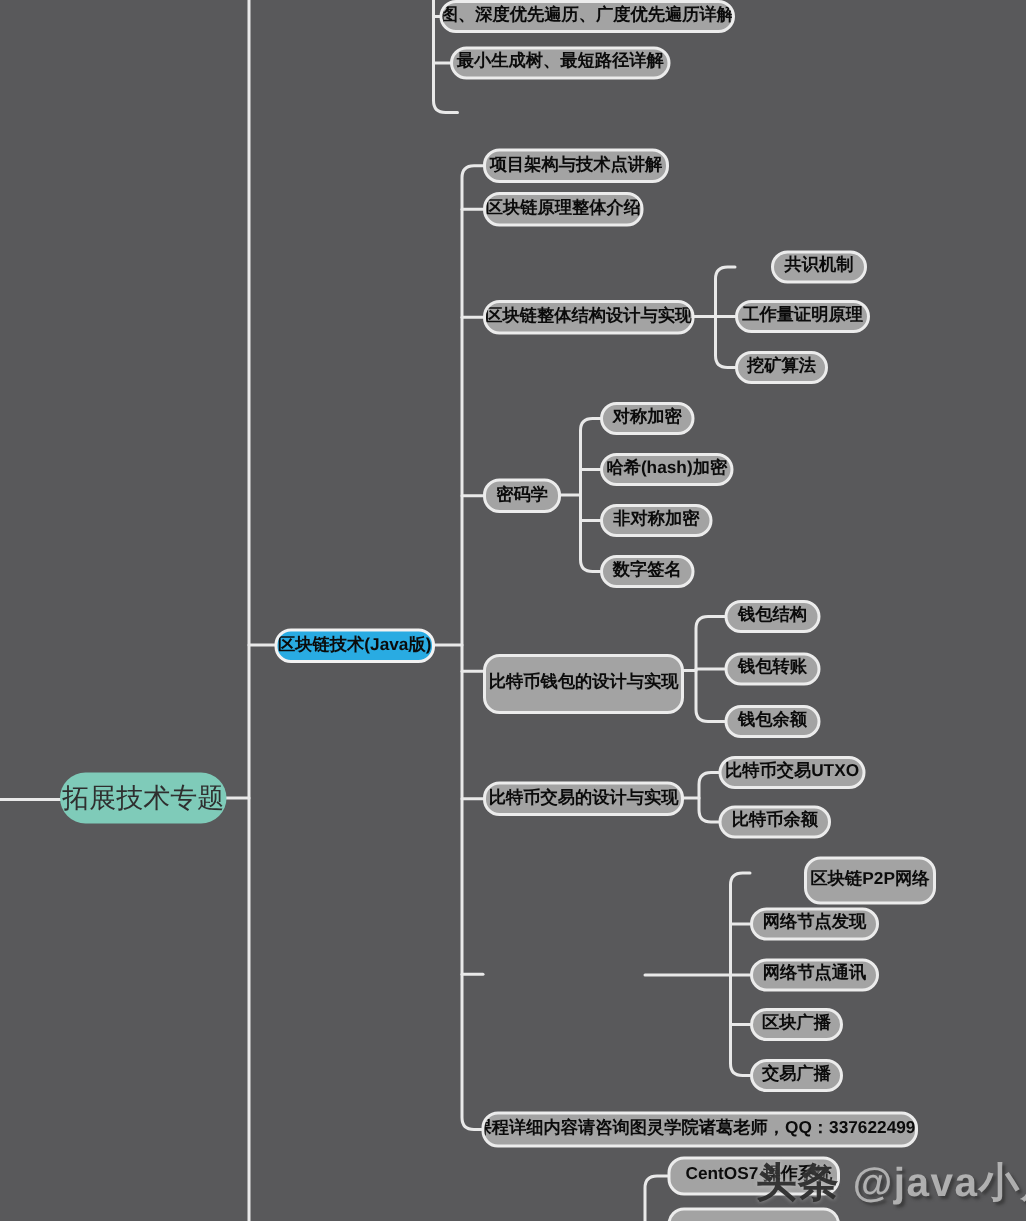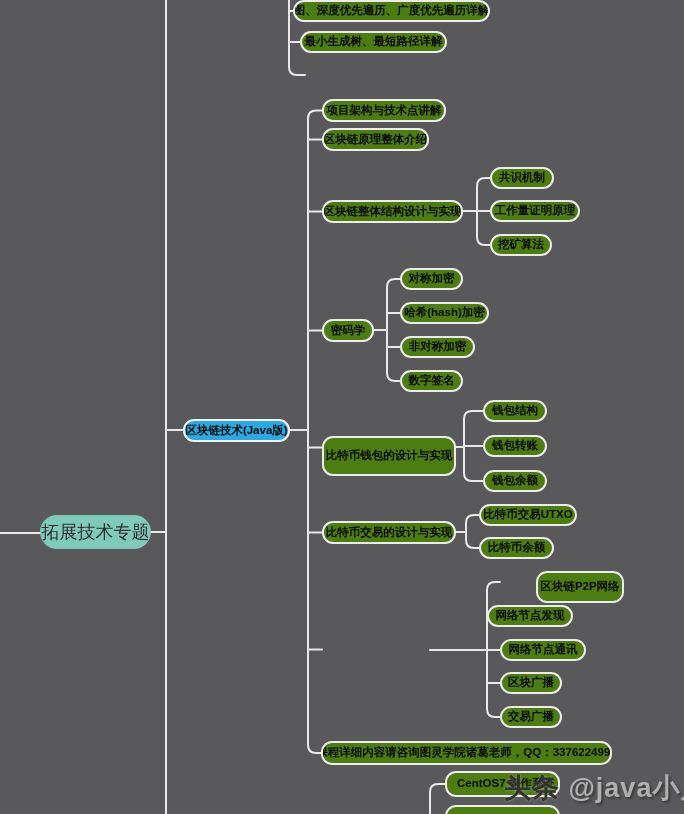--- a/index.html
+++ b/index.html
@@ -4,21 +4,21 @@
 <style>
   html,body{margin:0;padding:0;background:#59595B;}
   #stage{
     position:relative;width:684px;height:814px;overflow:hidden;
     background:#59595B;font-family:"Liberation Sans",sans-serif;
   }
   #wires{position:absolute;left:0;top:0;z-index:0;}
   .box{
     position:absolute;box-sizing:border-box;z-index:2;
     display:flex;align-items:center;justify-content:center;
-    border:2px solid #ECECEC;border-radius:11px;background:#4d7c0f;
+    border:2px solid #ECECEC;border-radius:11px;background:#a3a3a3;
     color:#0b0b0b;font-weight:700;font-size:11.5px;line-height:1;
     white-space:nowrap;overflow:hidden;padding:0 2px;
   }
   .box-root{
     background:#7FCBB9;border:none;border-radius:17px;
     color:#2f2f2f;font-weight:400;font-size:18px;
   }
   .box-blue{background:#29ABE2;border-color:#F2F2F2;}
   #watermark{
     position:absolute;left:504px;top:770px;z-index:6;
@@ -89,38 +89,38 @@
   <div class="box box-blue" style="left:183px;top:419px;width:107px;height:23px;">区块链技术(Java版)</div>
 
   <div class="box" style="left:322px;top:99px;width:124px;height:23px;">项目架构与技术点讲解</div>
   <div class="box" style="left:322px;top:200px;width:141px;height:23px;">区块链整体结构设计与实现</div>
   <div class="box" style="left:322px;top:128px;width:107px;height:23px;">区块链原理整体介绍</div>
   <div class="box" style="left:322px;top:319px;width:52px;height:23px;">密码学</div>
   <div class="box" style="left:322px;top:436px;width:134px;height:40px;">比特币钱包的设计与实现</div>
   <div class="box" style="left:322px;top:521px;width:134px;height:23px;">比特币交易的设计与实现</div>
   <div class="box" style="left:321px;top:741px;width:291px;height:24px;">课程详细内容请咨询图灵学院诸葛老师，QQ：3376224996</div>
 
-  <div class="box" style="left:490px;top:167px;width:64px;height:22px;">共识机制</div>
+  <div class="box" style="left:514px;top:167px;width:64px;height:22px;">共识机制</div>
   <div class="box" style="left:490px;top:200px;width:90px;height:22px;">工作量证明原理</div>
   <div class="box" style="left:490px;top:234px;width:62px;height:22px;">挖矿算法</div>
 
   <div class="box" style="left:400px;top:268px;width:63px;height:22px;">对称加密</div>
   <div class="box" style="left:400px;top:302px;width:89px;height:22px;">哈希(hash)加密</div>
   <div class="box" style="left:400px;top:336px;width:75px;height:22px;">非对称加密</div>
   <div class="box" style="left:400px;top:370px;width:63px;height:22px;">数字签名</div>
 
   <div class="box" style="left:483px;top:400px;width:64px;height:22px;">钱包结构</div>
   <div class="box" style="left:483px;top:435px;width:64px;height:22px;">钱包转账</div>
   <div class="box" style="left:483px;top:470px;width:64px;height:22px;">钱包余额</div>
 
   <div class="box" style="left:479px;top:504px;width:98px;height:22px;">比特币交易UTXO</div>
   <div class="box" style="left:479px;top:537px;width:75px;height:22px;">比特币余额</div>
 
   <div class="box" style="left:500px;top:571px;width:88px;height:32px;margin-left:36px;">区块链P2P网络</div>
-  <div class="box" style="left:487px;top:605px;width:86px;height:22px;">网络节点发现</div>
+  <div class="box" style="left:500px;top:605px;width:86px;height:22px;">网络节点发现</div>
   <div class="box" style="left:500px;top:639px;width:86px;height:22px;">网络节点通讯</div>
   <div class="box" style="left:500px;top:672px;width:62px;height:22px;">区块广播</div>
   <div class="box" style="left:500px;top:706px;width:62px;height:22px;">交易广播</div>
 
   <div class="box" style="left:445px;top:771px;width:115px;height:26px;justify-content:flex-start;padding:0 10px;">CentOS7 操作系统</div>
   <div class="box" style="left:445px;top:805px;width:115px;height:26px;"></div>
 
   <div id="watermark">
     <span class="wm-brand">头条</span>
     <span class="wm-handle">@java小瓜哥</span>

